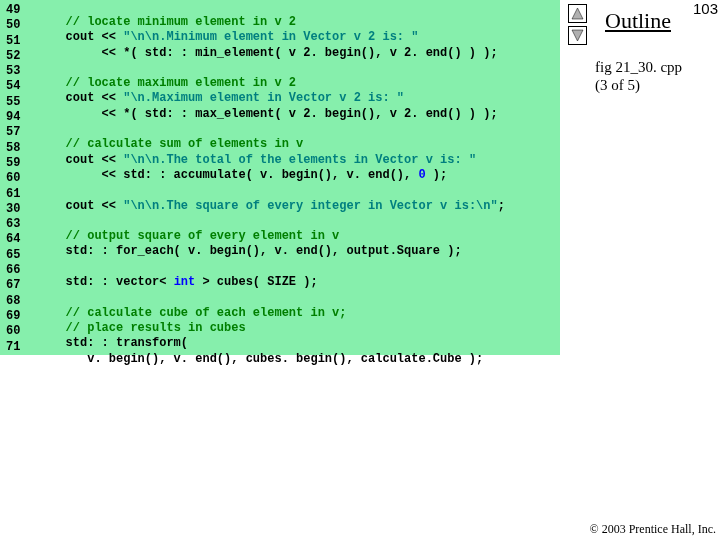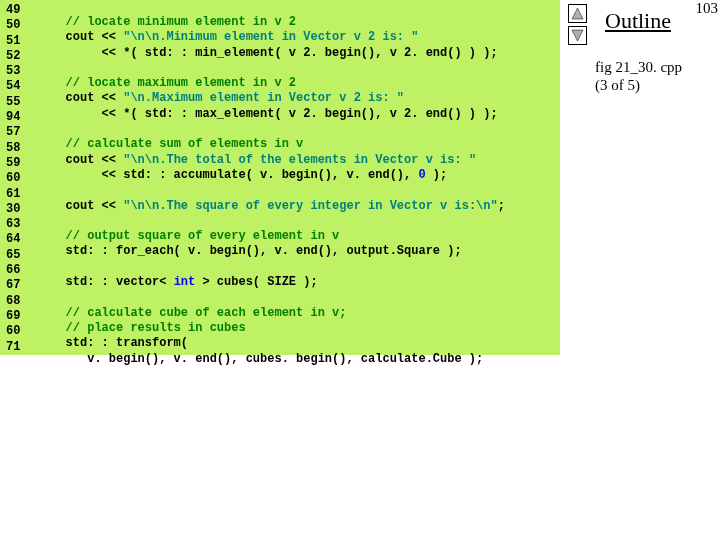--- a/index.html
+++ b/index.html
@@ -11,21 +11,21 @@
     font-family: "Times New Roman", serif;
     position: relative;
     overflow: hidden;
   }
   .code-block {
     position: absolute;
     left: 0;
     top: 0;
     width: 560px;
     height: 355px;
-    background: #bef264;
+    background: #86efac;
     font-family: "Courier New", monospace;
     font-size: 12px;
     font-weight: bold;
     line-height: 15.3px;
     display: flex;
   }
   .lineno-col {
     width: 38px;
     color: #000;
     text-align: left;
@@ -70,21 +70,21 @@
     top: 8px;
     font-size: 22px;
     text-decoration: underline;
     font-family: "Times New Roman", serif;
   }
   .page-num {
     position: absolute;
     right: 2px;
     top: 0px;
     font-size: 15px;
-    font-family: Liberation Serif, serif;
+    font-family: Liberation Sans, sans-serif;
   }
   .file-info {
     position: absolute;
     left: 595px;
     top: 58px;
     font-size: 15px;
     line-height: 18px;
     font-family: "Times New Roman", serif;
   }
   .copyright {
@@ -144,13 +144,14 @@
 
 <div class="outline-text">Outline</div>
 <div class="page-num">103</div>
 
 <div class="file-info">
   <div>fig 21_30. cpp</div>
   <div>(3 of 5)</div>
 </div>
 
 <div class="copyright">
+  <div>© 2003 Prentice Hall, Inc.</div>
 </div>
 
 </body></html>

